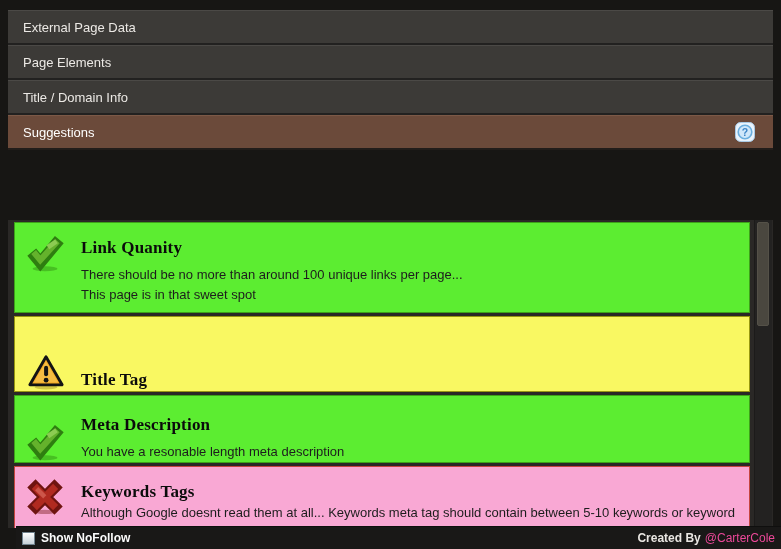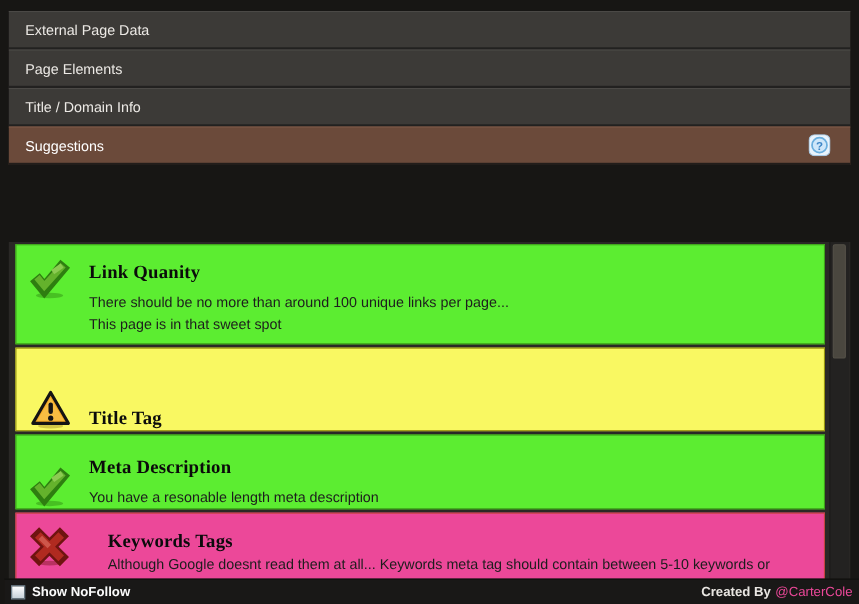--- a/index.html
+++ b/index.html
@@ -30,21 +30,21 @@
 
   
   .panel {
     position:absolute; top:220px; left:8px; width:765px; bottom:21px;
     background:#2a2826; overflow:hidden;
   }
   .cards { position:absolute; top:2px; left:6px; width:736px; }
   .card { display:flex; margin-bottom:3px; box-sizing:border-box; }
   .card.pass { background:#5ced31; border:1px solid #3da219; }
   .card.warn { background:#f9f862; border:1px solid #97970f; }
-  .card.fail { background:#ec4899; border:1px solid #c5443f;gap:17px; }
+  .card.fail { background:#f9a8d4; border:1px solid #c5443f; }
   .c0 { height:91px; }
   .c1 { height:76px;align-items:flex-end; }
   .c2 { height:68px;align-items:flex-end; }
   .c3 { height:84px; }
 
   .icon-box { width:38px; flex:none; margin:10px 0 0 12px; line-height:0; }
   .card-content { margin-left:16px; padding-top:13px; }
   .card-title {
     font-size:17px; font-weight:bold; color:#0b0b0b; line-height:23px;
     letter-spacing:0.2px;
@@ -59,21 +59,21 @@
     background:#232221; border-left:1px solid #1c1b1a;
   }
   .scroll-thumb {
     position:absolute; top:2px; left:2px; width:12px; height:104px;
     background:#4a473f; border:1px solid #545148; border-radius:2px;
     box-sizing:border-box; cursor:default;
   }
 
   
   .footer {
-    position:absolute; left:4px; right:0; bottom:0; height:21px;
+    position:absolute; left:16px; right:0; bottom:0; height:21px;
     background:#191817; border-top:1px solid #0f0f0e;
     display:flex; align-items:center; justify-content:space-between;
     padding:11px 6px; box-sizing:border-box;margin-top:32px;
   }
   .nofollow {
     display:flex; align-items:center; gap:6px;
     color:#fbfbfb; font-size:12px; font-weight:bold; cursor:pointer;
   }
   .checkbox {
     width:13px; height:13px; box-sizing:border-box;

